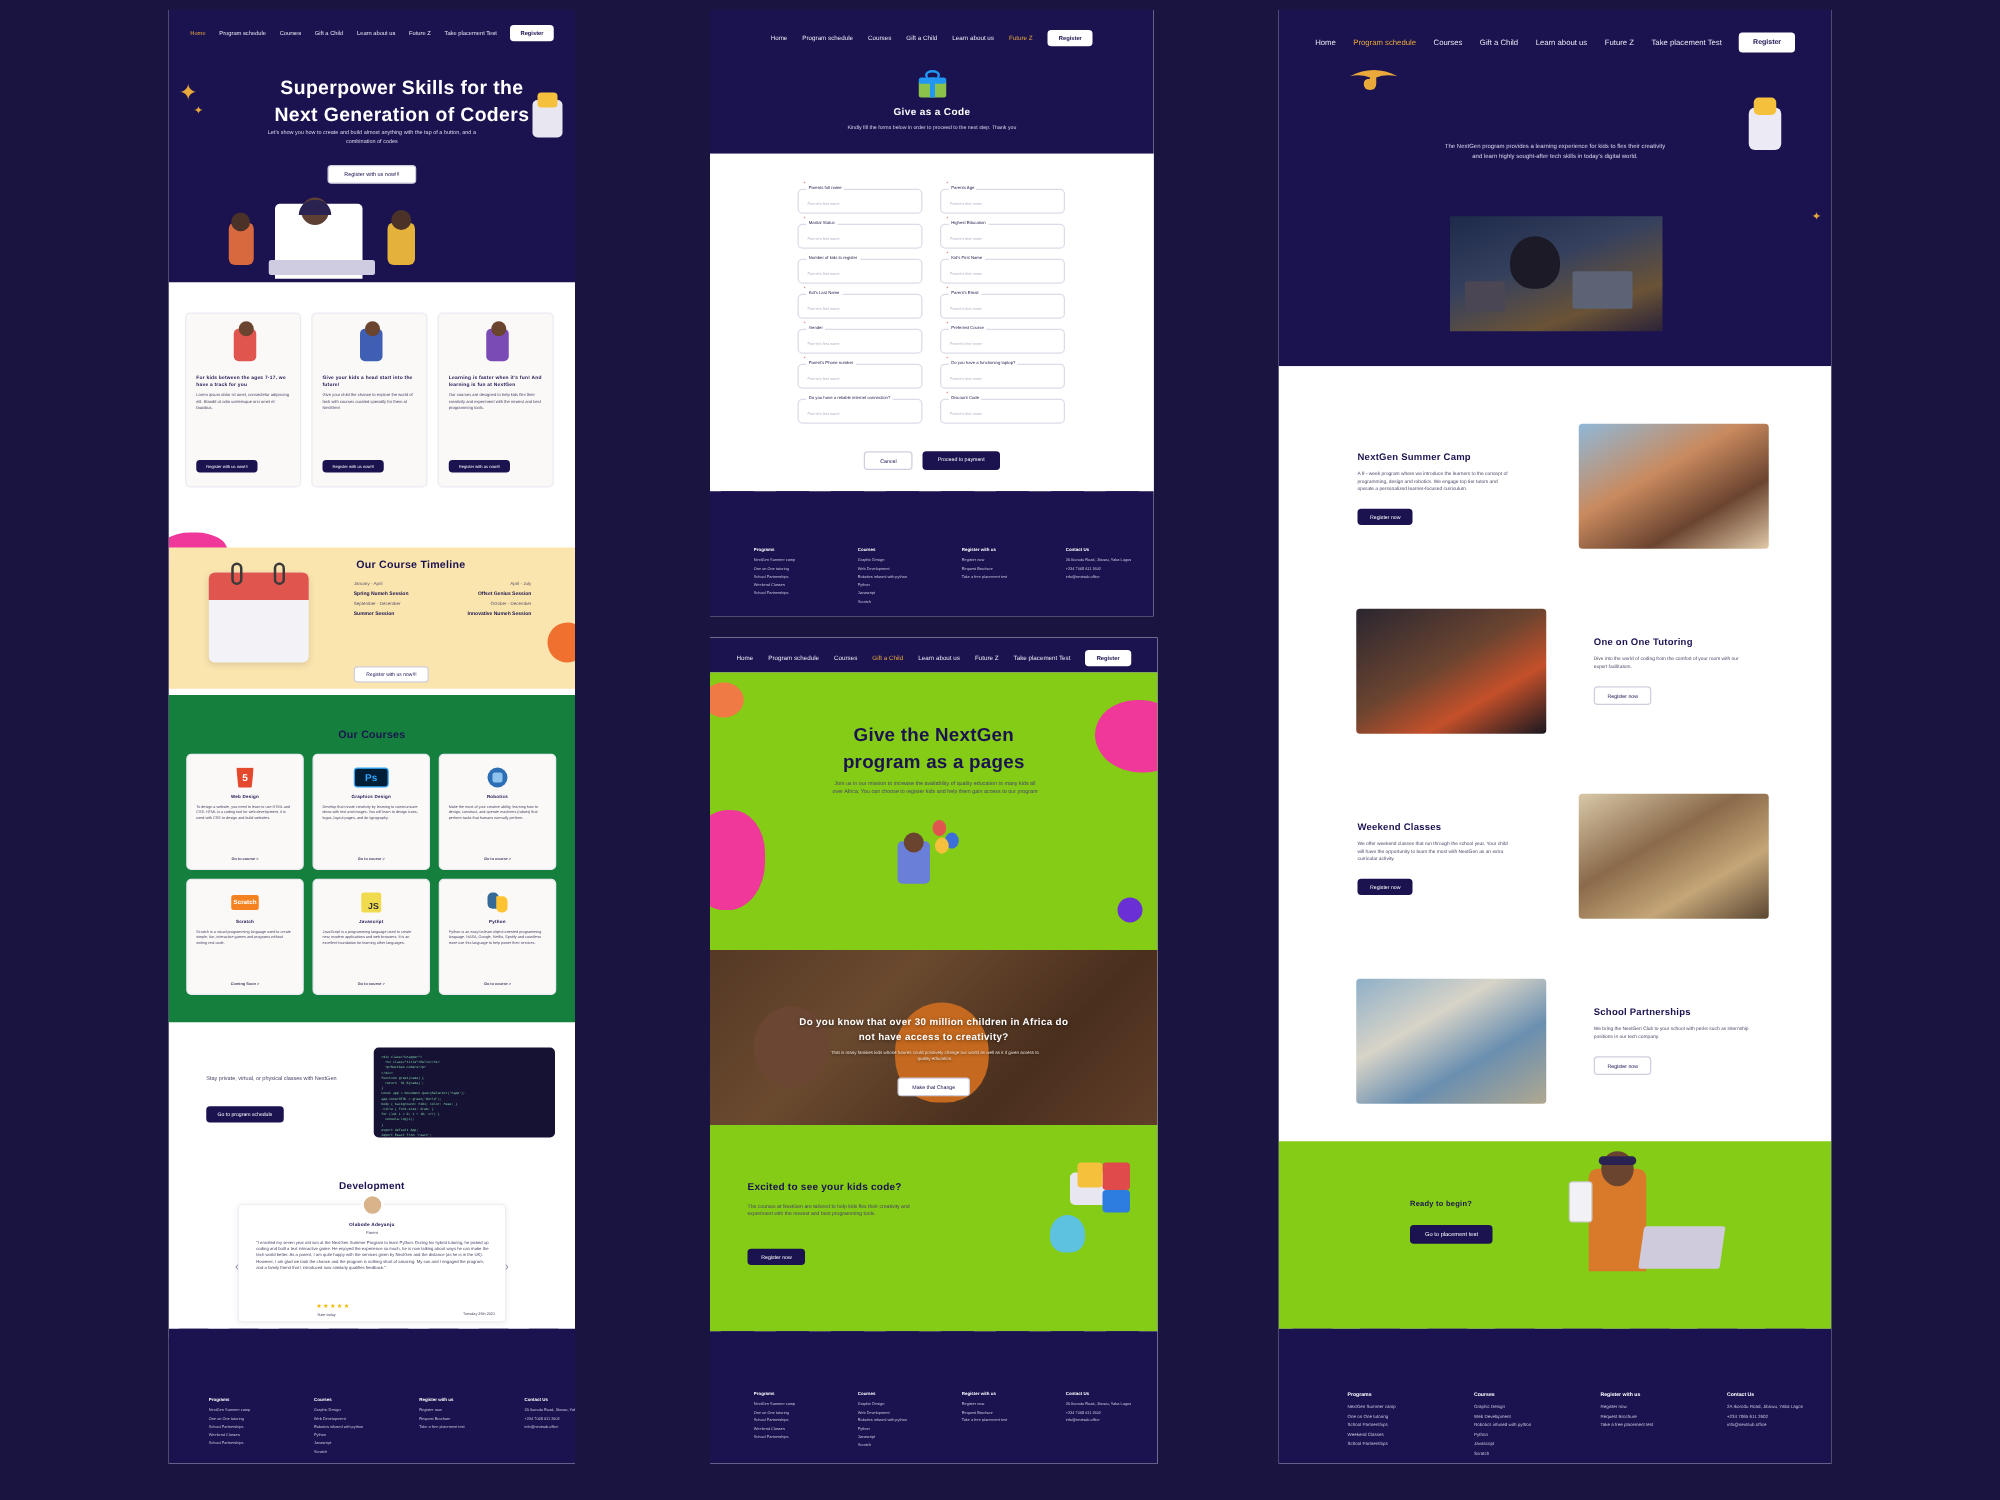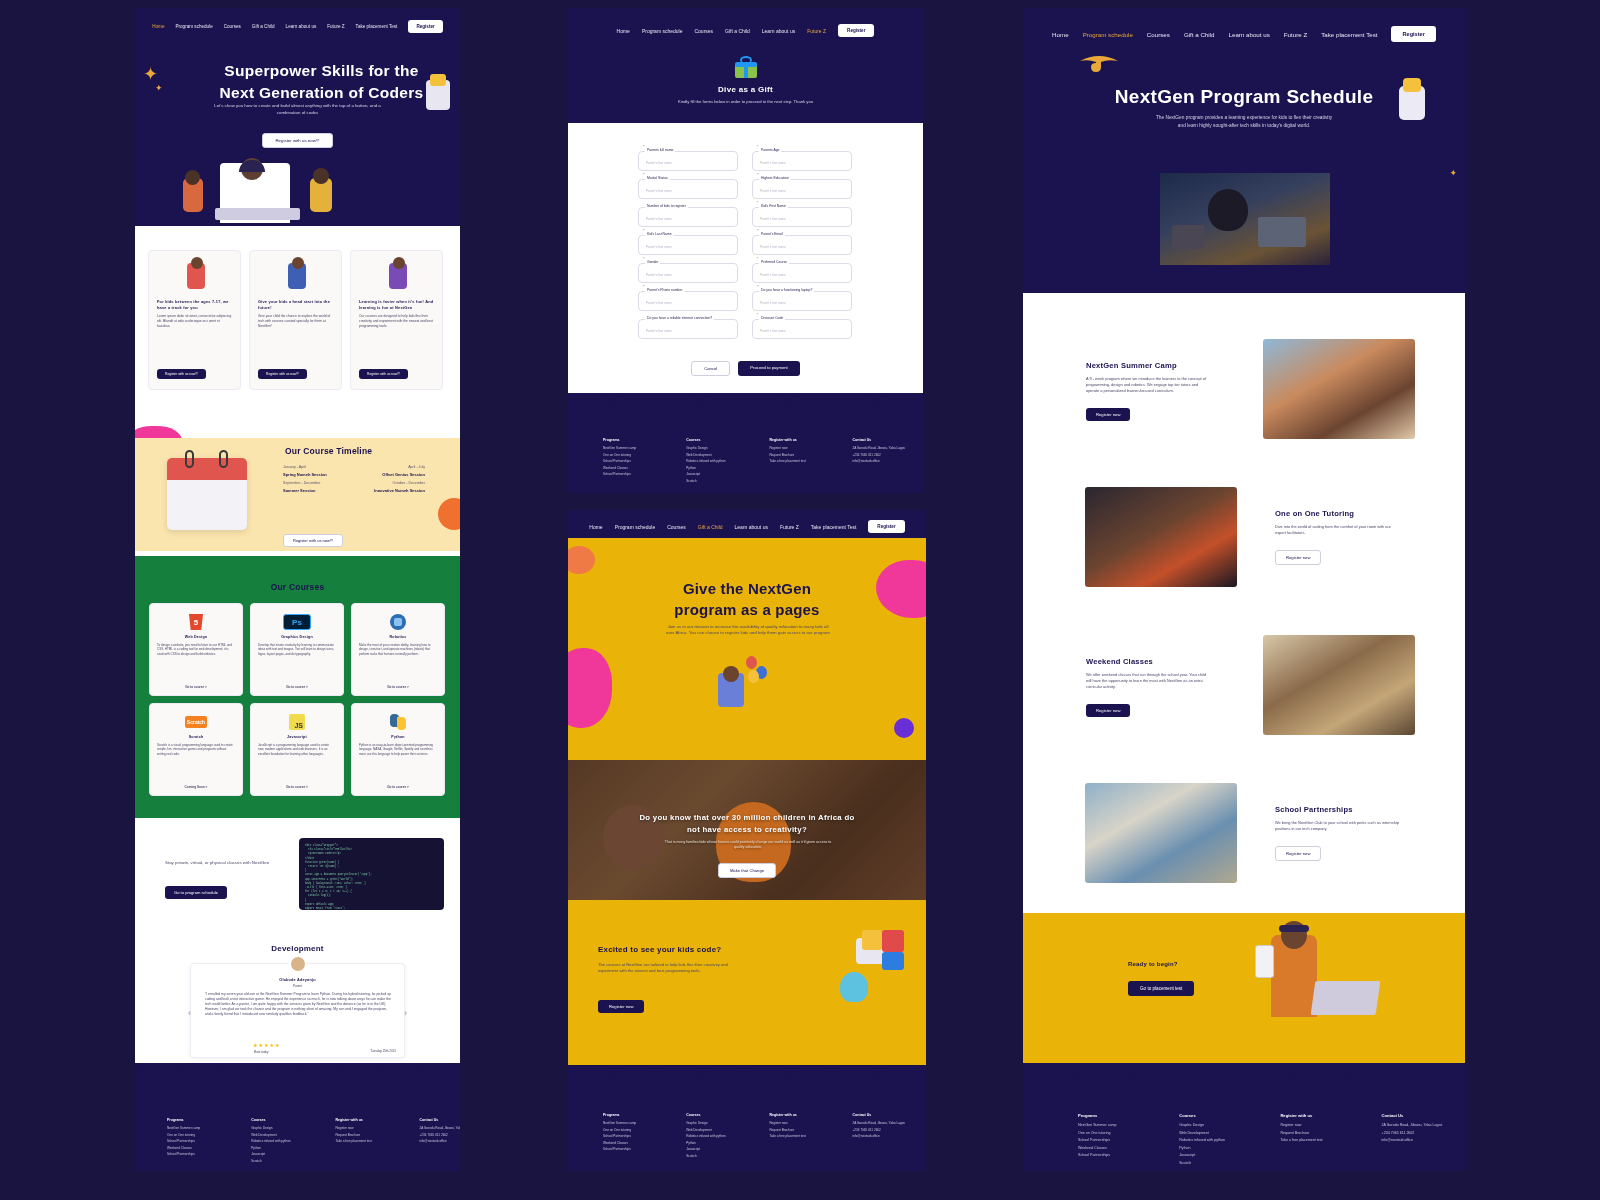--- a/index.html
+++ b/index.html
@@ -7,21 +7,21 @@
   body {
     background:#1a1440;
     font-family:"Liberation Sans", sans-serif;
     position:relative;
   }
   .stage { position:absolute; inset:0; }
 
   
   .panel { position:absolute; overflow:hidden; background:#fff; }
   .navy { background:#1b1250; }
-  .offwhite { background:#eab308; }
+  .offwhite { background:#84cc16; }
 
   
   .nav { display:flex; align-items:center; justify-content:center; gap:11px; }
   .nav .lnk { color:#e9e8f2; white-space:nowrap; }
   .nav .lnk.active { color:#e8a93a; }
   .nav .regbtn {
     background:#fff; color:#1b1250; border-radius:3px; text-align:center;
     white-space:nowrap; font-weight:bold;
   }
 
@@ -308,21 +308,21 @@
       <span class="lnk">Learn about us</span>
       <span class="lnk active">Future Z</span>
       <span class="regbtn" style="padding:4px 9px; font-size:4.6px;">Register</span>
     </div>
     <div style="position:absolute; left:50%; margin-left:-11px; top:50px; width:22px; height:20px;">
       <div style="position:absolute; left:0; top:6px; width:22px; height:14px; background:#8bc34a; border-radius:2px;"></div>
       <div style="position:absolute; left:0; top:4px; width:22px; height:5px; background:#2196f3; border-radius:2px;"></div>
       <div style="position:absolute; left:9px; top:4px; width:4px; height:16px; background:#2196f3;"></div>
       <div style="position:absolute; left:5px; top:-2px; width:12px; height:8px; border:2px solid #2196f3; border-radius:50%; border-bottom:none;"></div>
     </div>
-    <div class="h-white" style="position:absolute; left:0; top:77px; width:100%; text-align:center; font-size:8px;">Dive as a Gift</div>
+    <div class="h-white" style="position:absolute; left:0; top:77px; width:100%; text-align:center; font-size:8px;">Give as a Code</div>
     <div class="p-white" style="position:absolute; left:95px; top:91px; width:165px; text-align:center; font-size:4.2px; line-height:6px;">Kindly fill the forms below in order to proceed to the next step. Thank you</div>
   </div>
 
   <div style="position:absolute; left:0; top:115px; width:100%; height:270px; background:#fff;">
     <div id="p2-fields" style="position:absolute; left:70px; top:28px; width:215px; display:flex; flex-wrap:wrap; gap:8px 14px;">
           <div class="inputline" style="width: 100px; height: 20px; position: relative;">
             <span class="lab" style="left:6px;top:-4px;font-size:3.4px;padding:0 2px;"><span class="req" style="position:absolute;left:-2px;top:-4px;font-size:4px;">*</span>Parents full name</span>
             <span class="ph" style="position:absolute;left:7px;top:9px;font-size:3.1px;">Parent's first name</span>
           </div>
           <div class="inputline" style="width: 100px; height: 20px; position: relative;">
@@ -530,21 +530,20 @@
       <span class="lnk">Gift a Child</span>
       <span class="lnk">Learn about us</span>
       <span class="lnk">Future Z</span>
       <span class="lnk">Take placement Test</span>
       <span class="regbtn" style="padding:5px 11px; font-size:5.6px;">Register</span>
     </div>
 
     <svg style="position:absolute; left:55px; top:45px; width:42px; height:22px;" viewBox="0 0 42 22">
       <path d="M2 8 Q 21 -2, 40 8 Q 30 6, 23 9 L 23 14 Q 23 19, 18 19 Q 13 19, 13 14 Q 13 10, 18 10 L 18 9 Q 10 6, 2 8 Z" fill="#e8a93a"></path>
     </svg>
-    <div class="h-white" style="position:absolute; left:0; top:78px; width:100%; text-align:center; font-size:19px;">NextGen Program Schedule</div>
     <div class="p-white" style="position:absolute; left:131px; top:106px; width:180px; text-align:center; font-size:4.8px; line-height:7.5px;">The NextGen program provides a learning experience for kids to flex their creativity and learn highly sought-after tech skills in today's digital world.</div>
 
     <div style="position:absolute; right:40px; top:78px; width:26px; height:34px; background:#eceaf4; border-radius:5px;"></div>
     <div style="position:absolute; right:44px; top:70px; width:18px; height:14px; background:#f5c13d; border-radius:4px;"></div>
 
     <div style="position:absolute; left:137px; top:165px; width:170px; height:92px; background:linear-gradient(160deg,#1e2a4a 0%,#35405e 40%,#6a5336 75%,#2a2238 100%);">
       <div style="position:absolute; left:48px; top:16px; width:40px; height:42px; background:#1c1a26; border-radius:50% 50% 45% 45%;"></div>
       <div style="position:absolute; left:98px; top:44px; width:48px; height:30px; background:#5b6375; border-radius:2px;"></div>
       <div style="position:absolute; left:12px; top:52px; width:32px; height:24px; background:#4a4654; border-radius:2px;"></div>
     </div>

